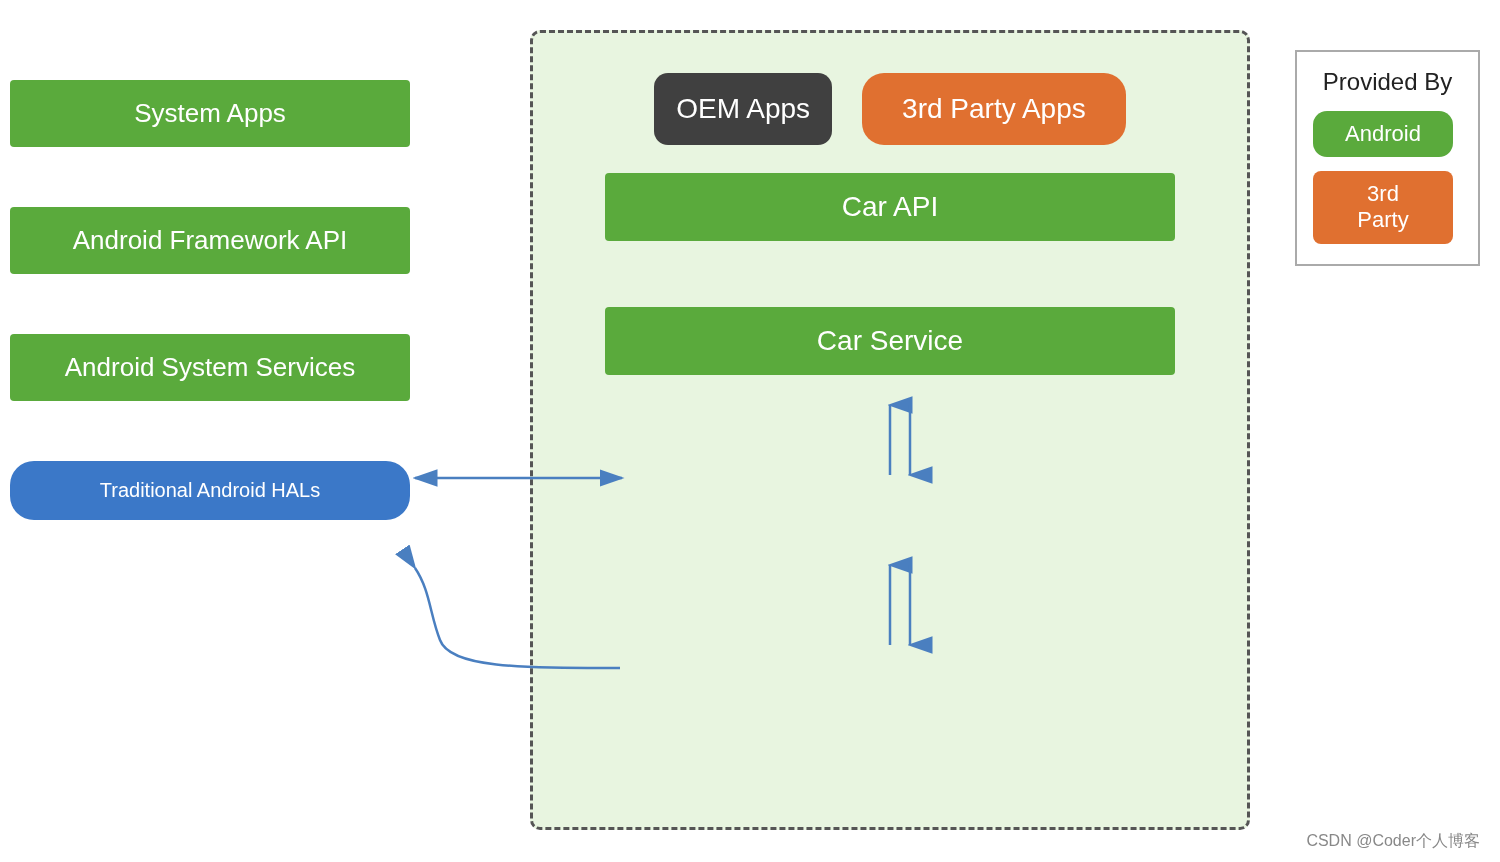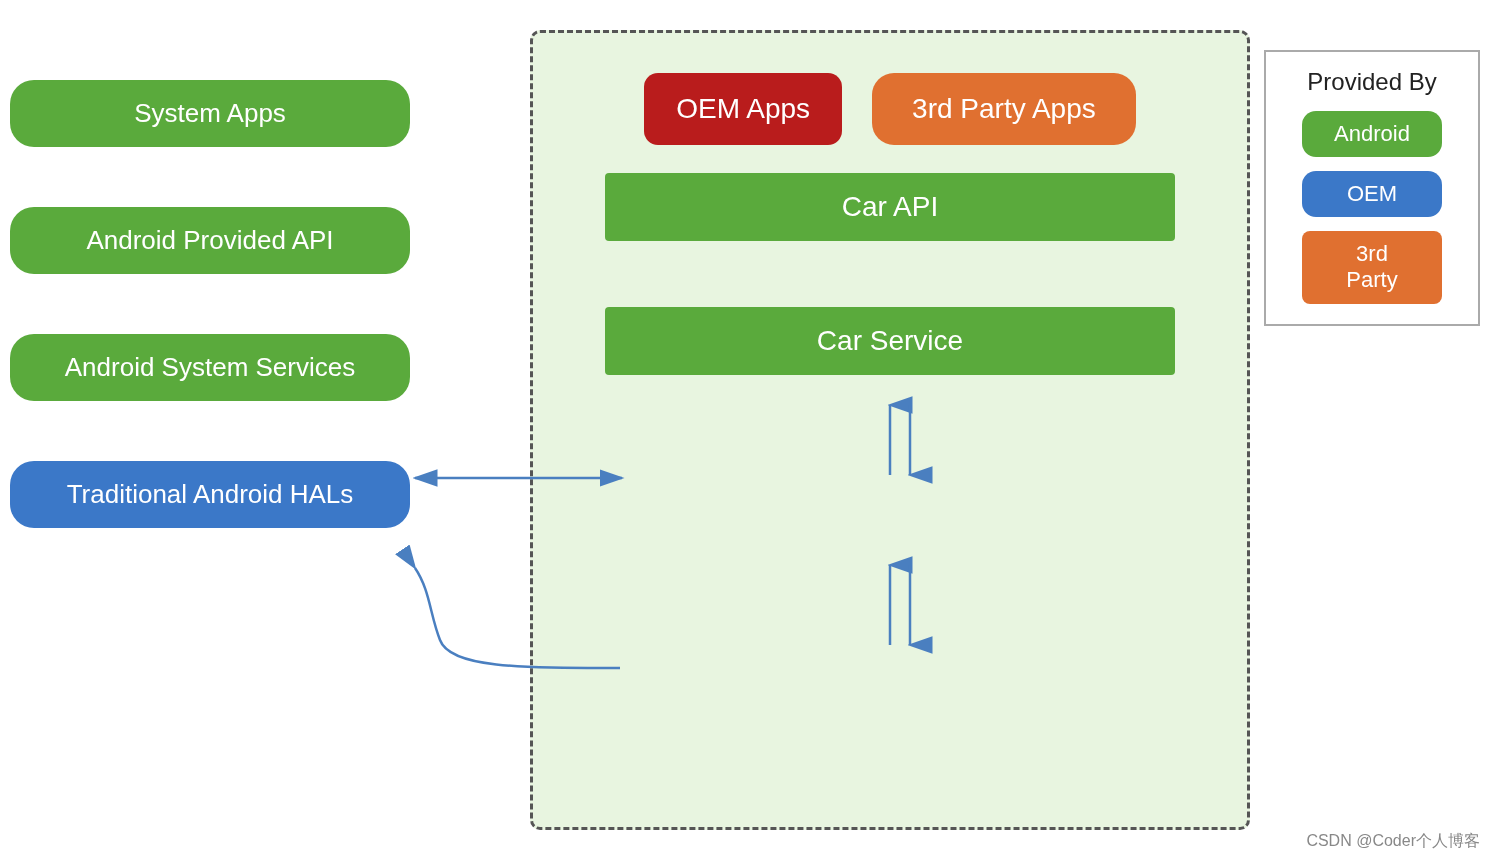--- a/index.html
+++ b/index.html
@@ -28,33 +28,33 @@
       top: 80px;
       display: flex;
       flex-direction: column;
       gap: 60px;
       width: 400px;
     }
 
     .green-box {
       background: #5aaa3c;
       color: white;
-      border-radius: 24px;
+      border-radius: 4px;
       padding: 18px 28px;
       font-size: 26px;
       text-align: center;
       font-weight: 400;
     }
 
     .blue-box {
       background: #3b78c8;
       color: white;
       border-radius: 24px;
       padding: 18px 28px;
-      font-size: 26px;
+      font-size: 20px;
       text-align: center;
       font-weight: 400;
     }
 
     
     .dashed-container {
       position: absolute;
       left: 530px;
       top: 30px;
       width: 720px;
@@ -71,24 +71,24 @@
 
     .top-apps-row {
       display: flex;
       gap: 30px;
       width: 100%;
       justify-content: center;
       margin-top: 10px;
     }
 
     .oem-box {
-      background: #b91c1c;
+      background: #404040;
       color: white;
       border-radius: 14px;
-      padding: 20px 32px;
+      padding: 20px 22px;
       font-size: 28px;
       text-align: center;
       font-weight: 400;
     }
 
     .third-party-box {
       background: #e07030;
       color: white;
       border-radius: 22px;
       padding: 20px 40px;
@@ -117,26 +117,25 @@
       text-align: center;
       font-weight: 400;
       width: 90%;
     }
 
     
     .legend {
       position: absolute;
       right: 20px;
       top: 50px;
-      width: 216px;
+      width: 185px;
       border: 2px solid #aaa;
       padding: 16px 16px 20px 16px;
       display: flex;
       flex-direction: column;
-      align-items: center;
       gap: 14px;
       background: white;
     }
 
     .legend-title {
       font-size: 24px;
       font-weight: 500;
       color: #222;
       text-align: center;
       line-height: 1.2;
@@ -192,21 +191,21 @@
       pointer-events: none;
     }
   </style>
 </head>
 <body>
 
 <div class="main-container">
 
   <div class="left-col">
     <div class="green-box">System Apps</div>
-    <div class="green-box">Android Provided API</div>
+    <div class="green-box">Android Framework API</div>
     <div class="green-box">Android System Services</div>
     <div class="blue-box">Traditional Android HALs</div>
   </div>
 
   <div class="dashed-container">
 
     <div class="top-apps-row">
       <div class="oem-box">OEM Apps</div>
       <div class="third-party-box">3rd Party Apps</div>
     </div>
@@ -218,21 +217,20 @@
     <div class="inner-green-box">Car Service</div>
 
     <div style="height: 10px;"></div>
 
 
   </div>
 
   <div class="legend">
     <div class="legend-title">Provided By</div>
     <div class="legend-green">Android</div>
-    <div class="legend-blue">OEM</div>
     <div class="legend-orange">
       <span>3rd</span><br>
       <span>Party</span>
     </div>
   </div>
 
   <div class="watermark">CSDN @Coder个人博客</div>
 
   <svg class="arrows-svg" xmlns="http://www.w3.org/2000/svg">
     <defs>

